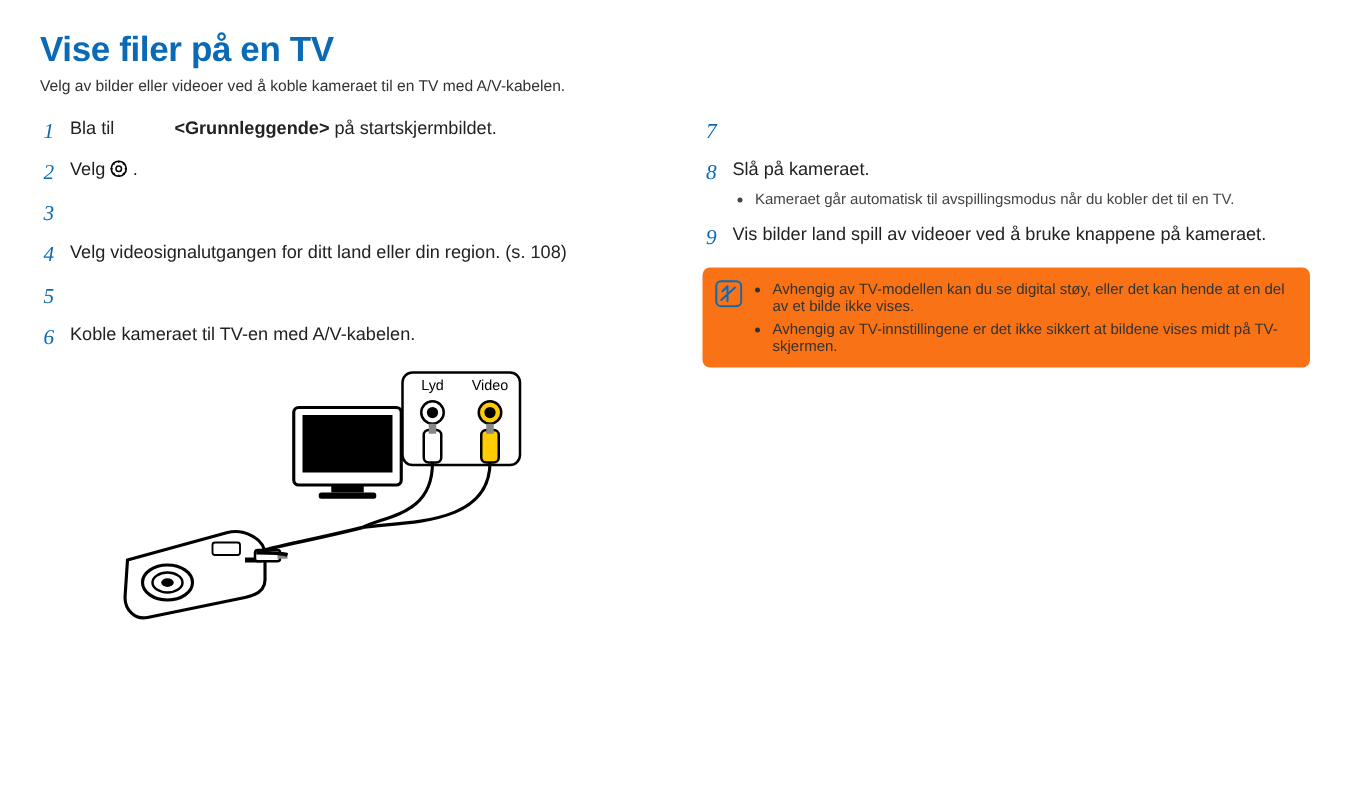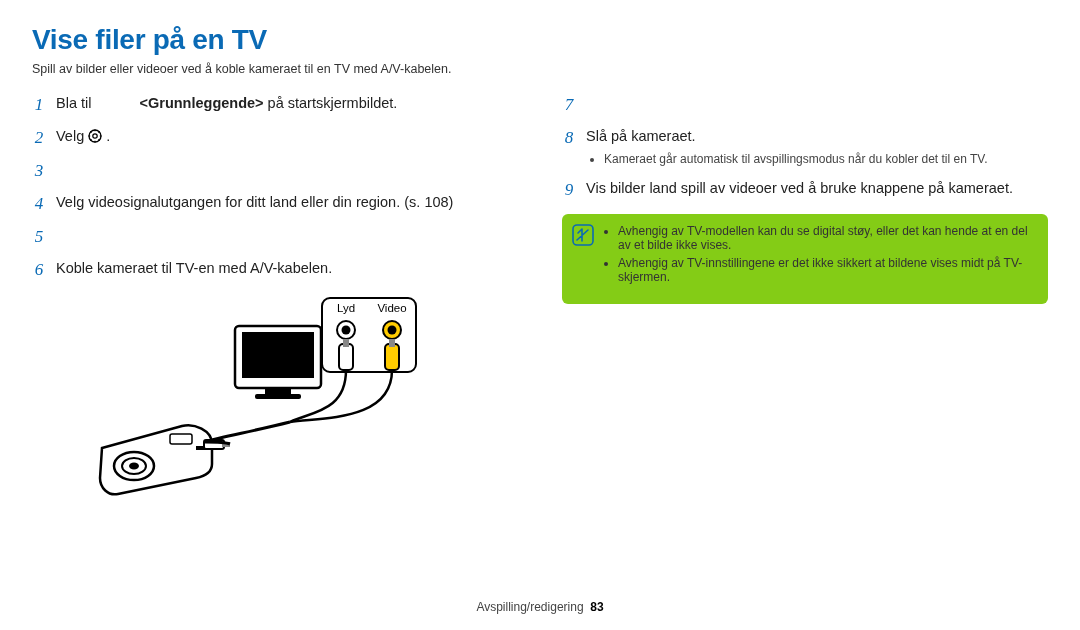--- a/index.html
+++ b/index.html
@@ -71,23 +71,23 @@
 
   .illustration {
     margin-top: 6px;
     margin-left: 28px;
   }
   .illustration svg { display: block; }
 
   .note-box {
     display: flex;
     gap: 10px;
-    background: #84cc16;
+    background: #f97316;
     border-radius: 6px;
-    padding: 10px 14px 16px 10px;
+    padding: 10px 14px 6px 10px;
     margin-top: 12px;
     font-size: 12px;
     color: #333;
   }
   .note-icon {
     width: 22px;
     height: 22px;
     flex: 0 0 22px;
   }
   .note-list {
@@ -118,21 +118,21 @@
     font-size: 12px;
     color: #444;
   }
   .footer .pgnum { font-weight: 700; color: #000; }
 </style>
 </head>
 <body>
 
 <div class="page">
   <h1>Vise filer på en TV</h1>
-  <div class="subtitle">Spill av bilder eller videoer ved å koble kameraet til en TV med A/V-kabelen.</div>
+  <div class="subtitle">Velg av bilder eller videoer ved å koble kameraet til en TV med A/V-kabelen.</div>
 
   <div class="columns">
 
     <div class="col">
       <ol class="steps" id="steps-left">
           <li>
             <span class="stepnum">1</span>
             <div>Bla til <span class="bold">&lt;Grunnleggende&gt;</span> på startskjermbildet.</div>
           </li>
           <li>
@@ -241,16 +241,13 @@
         </span>
         <ul class="note-list" id="note-list">
             <li>Avhengig av TV-modellen kan du se digital støy, eller det kan hende at en del av et bilde ikke vises.</li>
             <li>Avhengig av TV-innstillingene er det ikke sikkert at bildene vises midt på TV-skjermen.</li>
           </ul>
       </div>
     </div>
 
   </div>
 
-  <div class="footer">
-    <span>Avspilling/redigering</span>&nbsp;&nbsp;<span class="pgnum">83</span>
-  </div>
 </div>
 
 </body></html>

